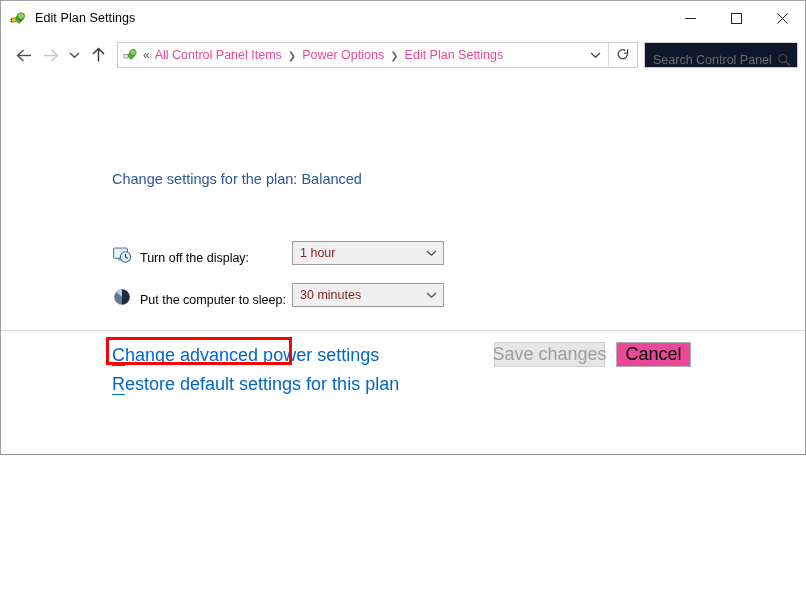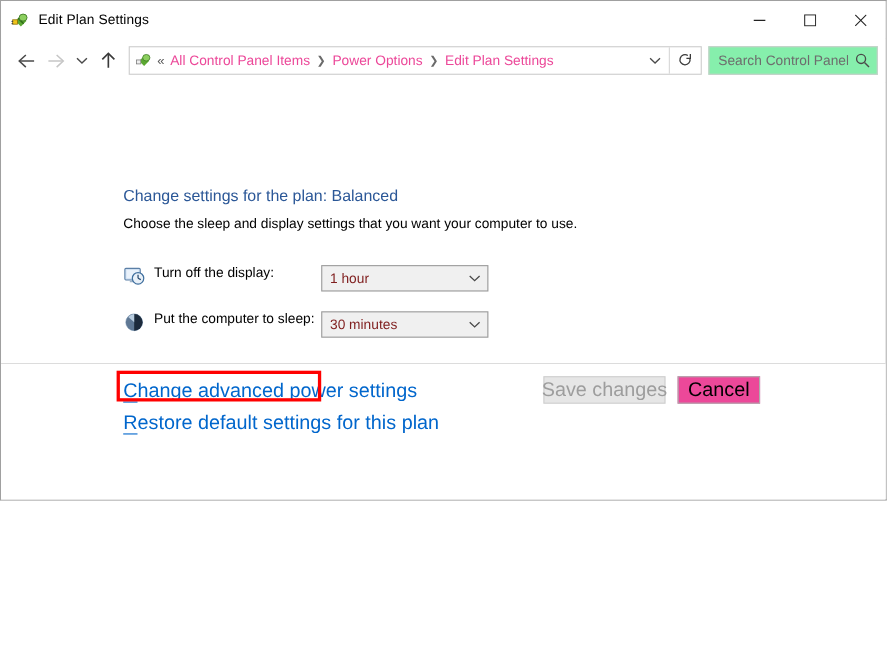--- a/index.html
+++ b/index.html
@@ -148,23 +148,23 @@
     align-items: center;
     justify-content: center;
     flex: none;
   }
 
   .searchbox {
     width: 154px;
     height: 26px;
     box-sizing: border-box;
     border: 1px solid #cccccc;
-    background: #86efac;
-    display: flex;
-    align-items: center;
+    background: #0f172a;
+    display: flex;
+    align-items: flex-end;
     margin-right: 7px;
     flex: none;
   }
   .search-text {
     flex: 1;
     font-size: 12.5px;
     color: #6d6d6d;
     padding-left: 8px;
     white-space: nowrap;
     overflow: hidden;
@@ -203,21 +203,21 @@
     top: 121px;
     font-size: 12.5px;
     color: #000000;
     white-space: nowrap;
   }
 
   .setting-row {
     position: absolute;
     left: 111px;
     display: flex;
-    align-items: flex-start;
+    align-items: flex-end;
     height: 24px;
   }
   .setting-row.r0 { top: 166px; }
   .setting-row.r1 { top: 208px; }
   .setting-icon {
     width: 20px;
     height: 20px;
     flex: none;
     display: block;
     margin-right: 8px;
@@ -416,21 +416,20 @@
         </svg>
       </span>
     </div>
   </div>
 
   <div class="content">
 
     <div class="content-main">
 
       <div class="page-title">Change settings for the plan: Balanced</div>
-      <div class="page-sub">Choose the sleep and display settings that you want your computer to use.</div>
 
       <div class="setting-row r0">
         <svg class="setting-icon" viewBox="0 0 20 20">
           <rect x="1.5" y="3" width="14" height="10.5" rx="1" fill="#cfe0f2" stroke="#5b7fa6" stroke-width="1"></rect>
           <rect x="3" y="4.5" width="11" height="7.5" fill="#eaf2fb"></rect>
           <rect x="6" y="14" width="5" height="1.6" fill="#9fb4c9"></rect>
           <circle cx="13.5" cy="12" r="5.2" fill="#e8f0f8" stroke="#3f6f9e" stroke-width="1.1"></circle>
           <line x1="13.5" y1="12" x2="13.5" y2="8.8" stroke="#23456b" stroke-width="1.1"></line>
           <line x1="13.5" y1="12" x2="16" y2="13.2" stroke="#23456b" stroke-width="1.1"></line>
         </svg>

